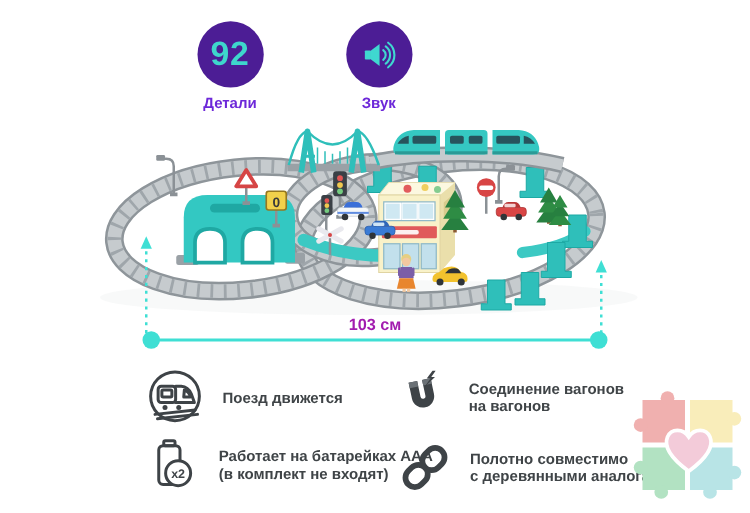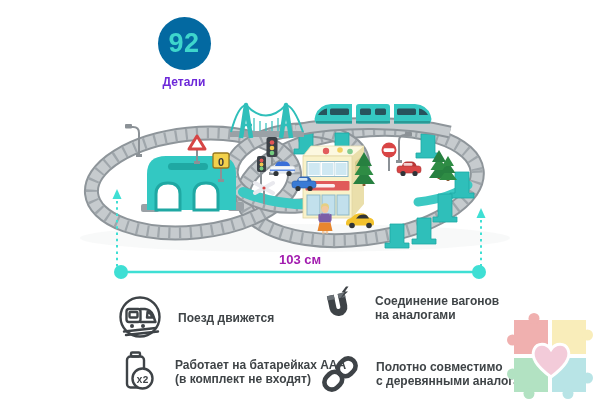--- a/index.html
+++ b/index.html
@@ -1,46 +1,62 @@
 <!DOCTYPE html>
 <html><head>
 <meta charset="utf-8">
 <style>
   html,body{margin:0;padding:0;background:#fff;}
   #stage{position:relative;width:600px;height:410px;background:#ffffff;overflow:hidden;
          font-family:"Liberation Sans",sans-serif;color:#3e4347;}
   
   .badge{position:absolute;width:100px;text-align:center;top:17px;}
-  .badge-circle{width:53px;height:53px;border-radius:50%;background:#0369a1;margin:0 auto;
+  .badge-circle{width:53px;height:53px;border-radius:50%;background:#4c1d95;margin:0 auto;
                 display:flex;align-items:center;justify-content:center;}
   .badge-num{font-size:27px;font-weight:bold;color:#3ed6cc;letter-spacing:.5px;}
   .badge-label{margin-top:5px;font-size:12px;font-weight:bold;color:#6d28d9;}
   
   .illus{position:absolute;left:0;top:92px;}
   .dim-label{position:absolute;left:250px;top:252px;width:100px;text-align:center;
              font-size:13px;font-weight:bold;color:#a21caf;}
   
   .feat{position:absolute;display:flex;align-items:center;}
-  .feat-icon{width:48px;height:48px;flex:0 0 48px;display:flex;align-items:center;justify-content:flex-start;font-family:Liberation Mono, monospace;}
+  .feat-icon{width:48px;height:48px;flex:0 0 48px;display:flex;align-items:center;justify-content:flex-start;}
   .feat-text{font-size:12px;font-weight:bold;line-height:14px;color:#3f4447;}
   .gapL{margin-left:14px;} .gapR{margin-left:12px;}
   .logo{position:absolute;left:506px;top:308px;}
 </style>
 </head>
 <body>
 
 <div id="stage">
 
   <div class="badge" style="left:134px;">
     <div class="badge-circle">
       <span class="badge-num">92</span>
     </div>
     <div class="badge-label">Детали</div>
   </div>
 
+  <div class="badge" style="left:253px;">
+    <div class="badge-circle">
+      <svg width="34" height="34" viewBox="0 0 52 52">
+        <g fill="#3fd8d0">
+          <rect x="9" y="20.5" width="7.5" height="11" rx="1"></rect>
+          <polygon points="16.5,20.5 27,12.5 27,39.5 16.5,31.5"></polygon>
+        </g>
+        <g stroke="#3fd8d0" stroke-width="2.6" fill="none" stroke-linecap="round">
+          <path d="M31.5,20 a7.5,7.5 0 0 1 0,12"></path>
+          <path d="M34.5,15.5 a13,13 0 0 1 0,21"></path>
+          <path d="M37.5,11 a18.5,18.5 0 0 1 0,30"></path>
+        </g>
+      </svg>
+    </div>
+    <div class="badge-label">Звук</div>
+  </div>
 
 
   <svg class="illus" width="600" height="195" viewBox="0 0 600 195">
     <ellipse cx="295" cy="146" rx="215" ry="14" fill="#f5f6f7" opacity="0.7"></ellipse>
 
     <g>
       <g transform="rotate(-7 360 93)">
         <ellipse cx="360" cy="93" rx="118" ry="54" fill="none" stroke="#8e959a" stroke-width="15"></ellipse>
         <ellipse cx="360" cy="93" rx="118" ry="54" fill="none" stroke="#c6cbce" stroke-width="11"></ellipse>
         <ellipse cx="360" cy="93" rx="118" ry="54" fill="none" stroke="#9fa6ab" stroke-width="11" stroke-dasharray="2.2 8.5"></ellipse>
@@ -271,34 +287,34 @@
         </g>
         <text x="29.5" y="34.5" text-anchor="middle" font-size="10" font-weight="bold" fill="#3e4347">x2</text>
       </svg>
     </div>
     <div class="feat-text gapL">
       <div>Работает на батарейках AAA</div>
       <div>(в комплект не входят)</div>
     </div>
   </div>
 
-  <div class="feat" style="left:315px;top:284px;">
+  <div class="feat" style="left:315px;top:294px;">
     <div class="feat-icon">
       <svg width="48" height="48" viewBox="0 0 48 48">
         <g transform="rotate(-12 24 26)">
           <path d="M15,10 v13 a9,9 0 0 0 18,0 V10 h-7 v13 a2,2 0 0 1 -4,0 V10 z" fill="#3e4347"></path>
           <rect x="15" y="10" width="7" height="4.5" fill="#6b7176"></rect>
           <rect x="26" y="10" width="7" height="4.5" fill="#6b7176"></rect>
         </g>
         <path d="M31,2.5 l-4.5,6 h3 l-5,7 8.5,-8 h-3 l3.5,-5 z" fill="#3e4347"></path>
       </svg>
     </div>
     <div class="feat-text gapR">
       <div>Соединение вагонов</div>
-      <div>на аналогами</div>
+      <div>на вагонов</div>
     </div>
   </div>
 
   <div class="feat" style="left:316px;top:350px;">
     <div class="feat-icon">
       <svg width="48" height="48" viewBox="0 0 48 48">
         <g stroke="#3e4347" stroke-width="4.6" fill="none" transform="rotate(45 24 24)">
           <rect x="16.5" y="5" width="15" height="19" rx="7.5"></rect>
           <rect x="16.5" y="24" width="15" height="19" rx="7.5"></rect>
         </g>

